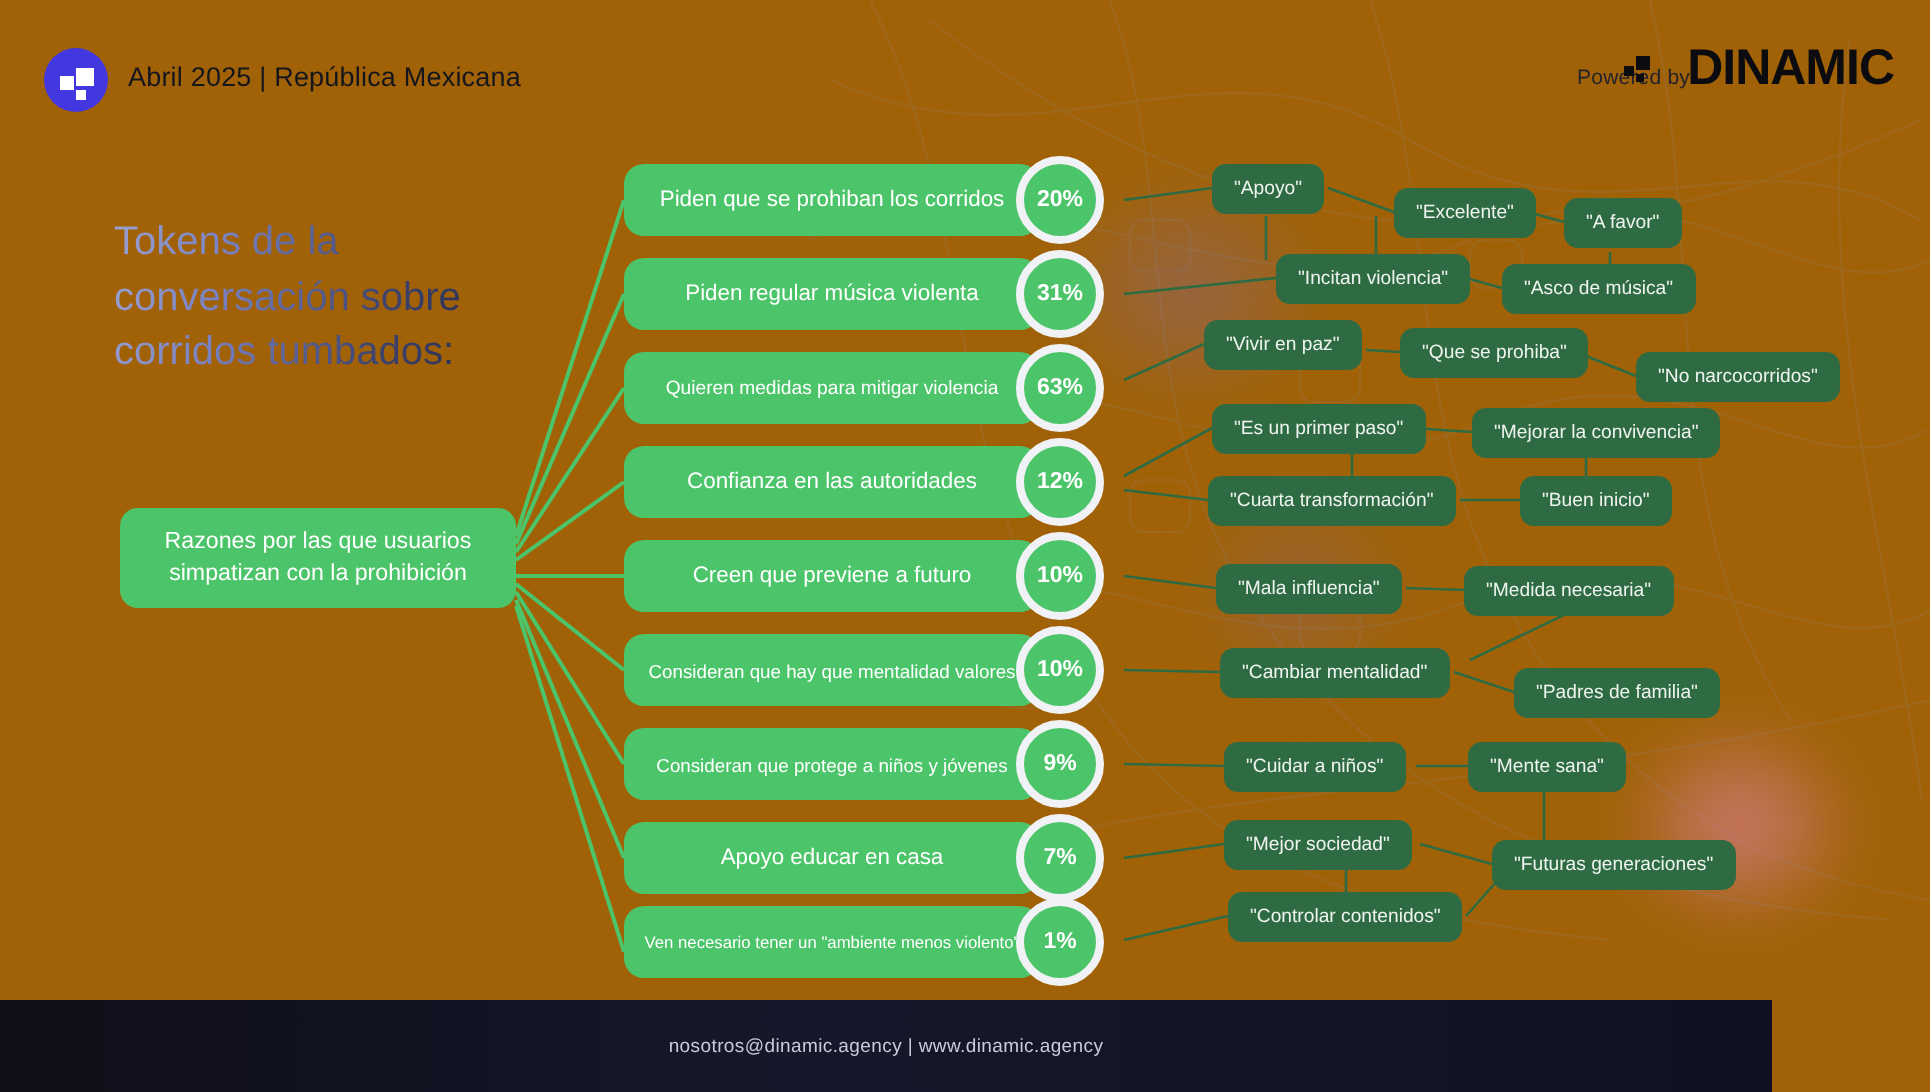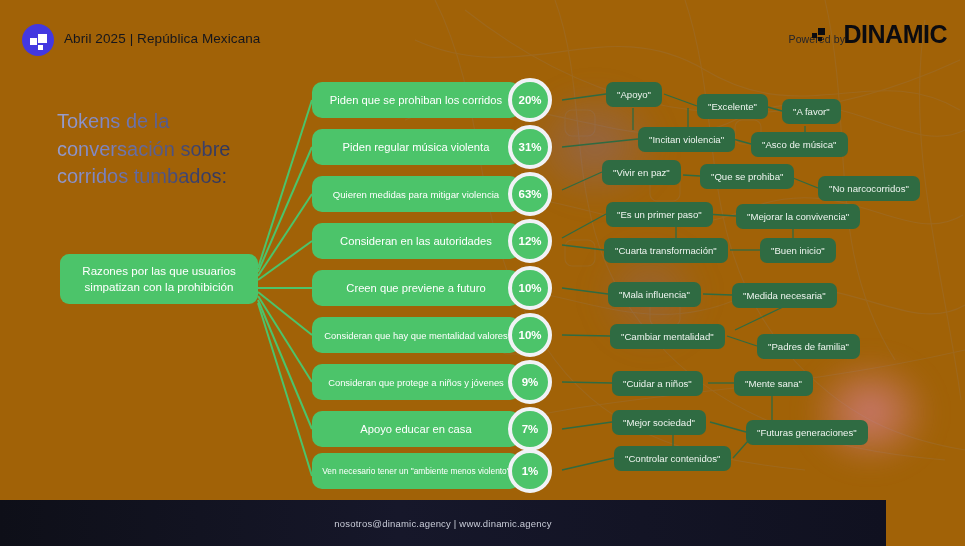--- a/index.html
+++ b/index.html
@@ -249,21 +249,21 @@
   </div>
   <div class="reason-row" style="top:129px">
     <div class="reason-pill">Piden regular música violenta</div>
     <div class="pct-circle">31%</div>
   </div>
   <div class="reason-row" style="top:176px">
     <div class="reason-pill small" style="font-size:9.6px">Quieren medidas para mitigar violencia</div>
     <div class="pct-circle">63%</div>
   </div>
   <div class="reason-row" style="top:223px">
-    <div class="reason-pill">Consideran en las autoridades</div>
+    <div class="reason-pill">Confianza en las autoridades</div>
     <div class="pct-circle">12%</div>
   </div>
   <div class="reason-row" style="top:270px">
     <div class="reason-pill">Creen que previene a futuro</div>
     <div class="pct-circle">10%</div>
   </div>
   <div class="reason-row" style="top:317px">
     <div class="reason-pill small" style="font-size:9.4px">Consideran que hay que mentalidad valores</div>
     <div class="pct-circle">10%</div>
   </div>

